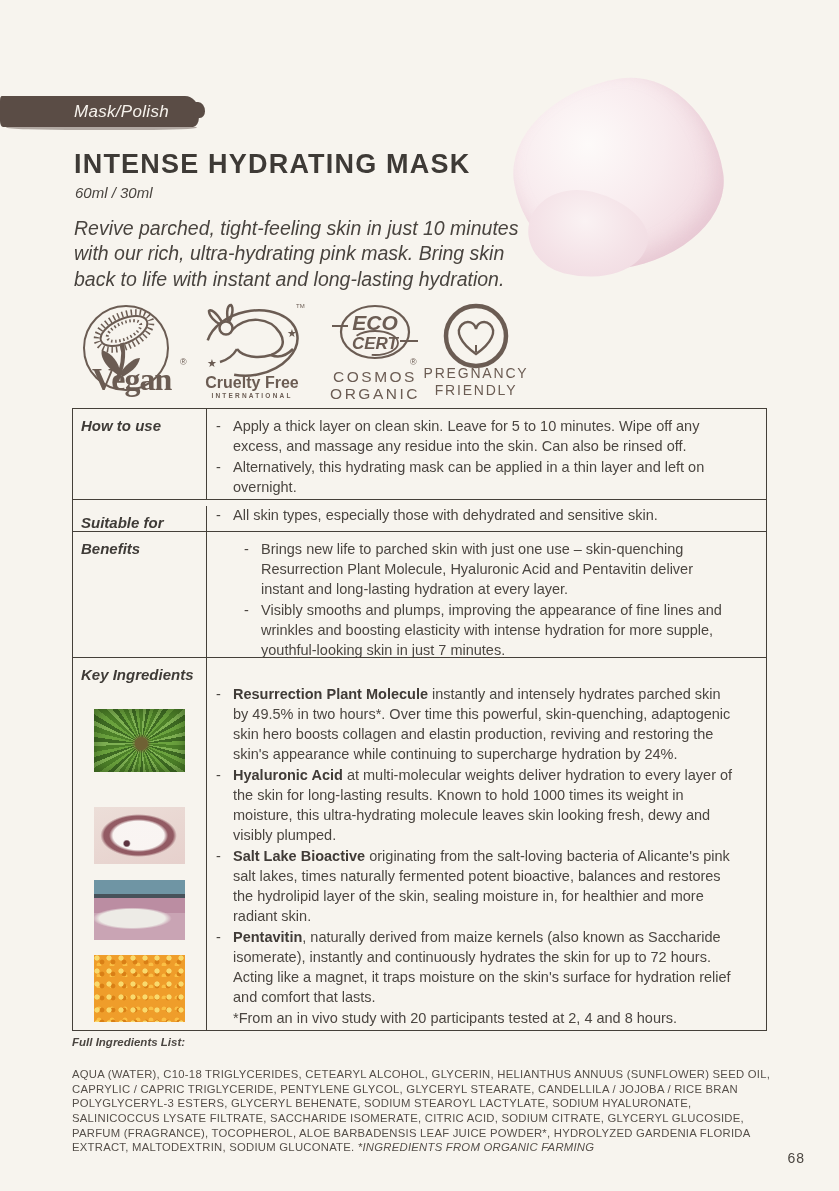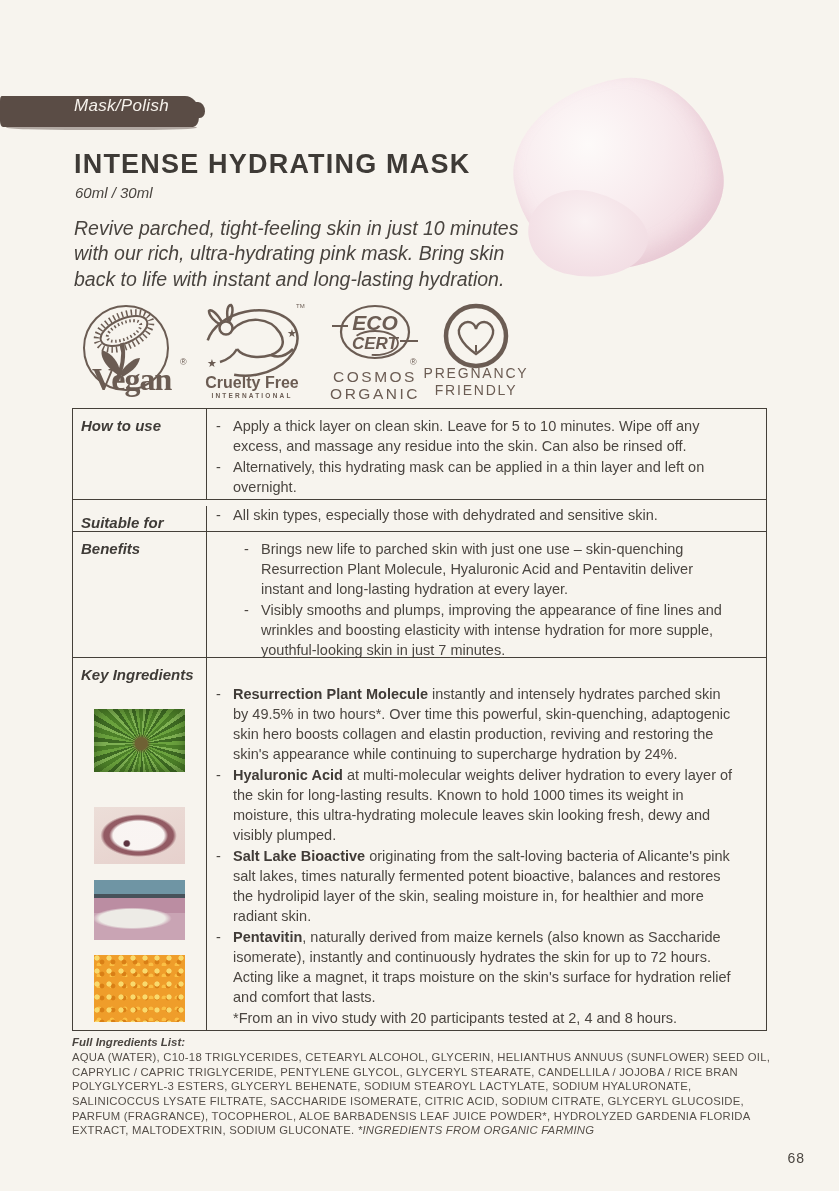--- a/index.html
+++ b/index.html
@@ -7,21 +7,21 @@
     position:relative; width:839px; height:1191px; margin:0 auto;
     background:#f7f4ee; overflow:hidden;
     font-family:"Liberation Sans", sans-serif; color:#4b4641;
   }
 
   
   .category-tag {
     position:absolute; left:0; top:96px; width:199px; height:31px;
     background:#5a4c45; color:#f6f2ec;
     font-style:italic; font-size:17px; letter-spacing:.3px;
-    display:flex; padding-left:74px; box-sizing:border-box;
+    display:flex; align-items:center; padding-left:74px; box-sizing:border-box;
     border-radius:2px 14px 6px 3px / 5px 16px 10px 6px;
   }
   .category-tag::after {
     content:""; position:absolute; left:6px; right:2px; bottom:-3px; height:5px;
     background:rgba(90,76,69,.45); border-radius:30% 60% 40% 55%/70%;
   }
   .category-tag::before {
     content:""; position:absolute; right:-6px; top:6px; width:12px; height:16px;
     background:#5a4c45; border-radius:20% 80% 60% 30%;
   }
@@ -116,21 +116,21 @@
     background-color:#ef9d2a;
     background-image:
       radial-gradient(circle at 3px 3px, #f9da6d 0 2.2px, rgba(0,0,0,0) 3px),
       radial-gradient(circle at 8px 7px, #d97f15 0 2px, rgba(0,0,0,0) 2.8px),
       radial-gradient(circle at 5px 10px, #fbc045 0 2px, rgba(0,0,0,0) 2.8px);
     background-size:12px 13px, 11px 12px, 13px 11px;
   }
 
   
   .full-ingredients { position:absolute; left:72px; top:1036px; width:707px; }
-  .fi-title { font-size:11.5px; font-weight:bold; font-style:italic; color:#4b4641; margin-bottom:2px; }
+  .fi-title { font-size:11.5px; font-weight:bold; font-style:italic; color:#4b4641; margin-bottom:19px; }
   .fi-text { font-size:11.3px; line-height:1.3; letter-spacing:.25px; color:#56504a; }
   .fi-organic { font-style:italic; }
   .page-number { position:absolute; right:34px; top:1150px; font-size:14px; letter-spacing:1px; color:#4b4641; }
 </style>
 </head>
 <body>
 
 <div class="page">
 
   <div class="category-tag">

